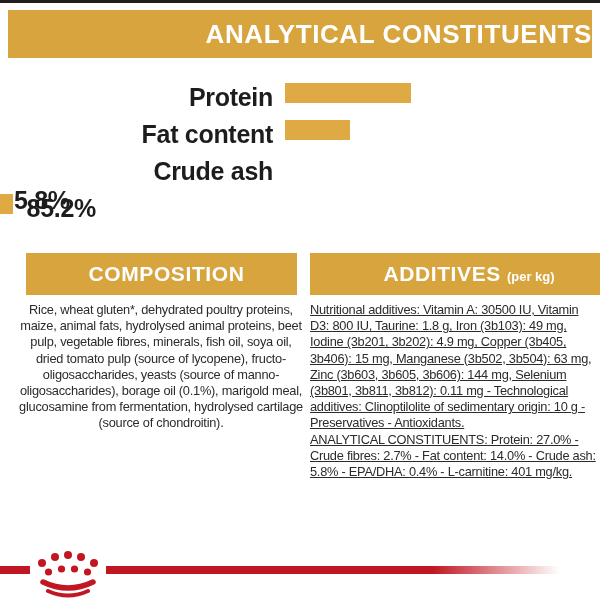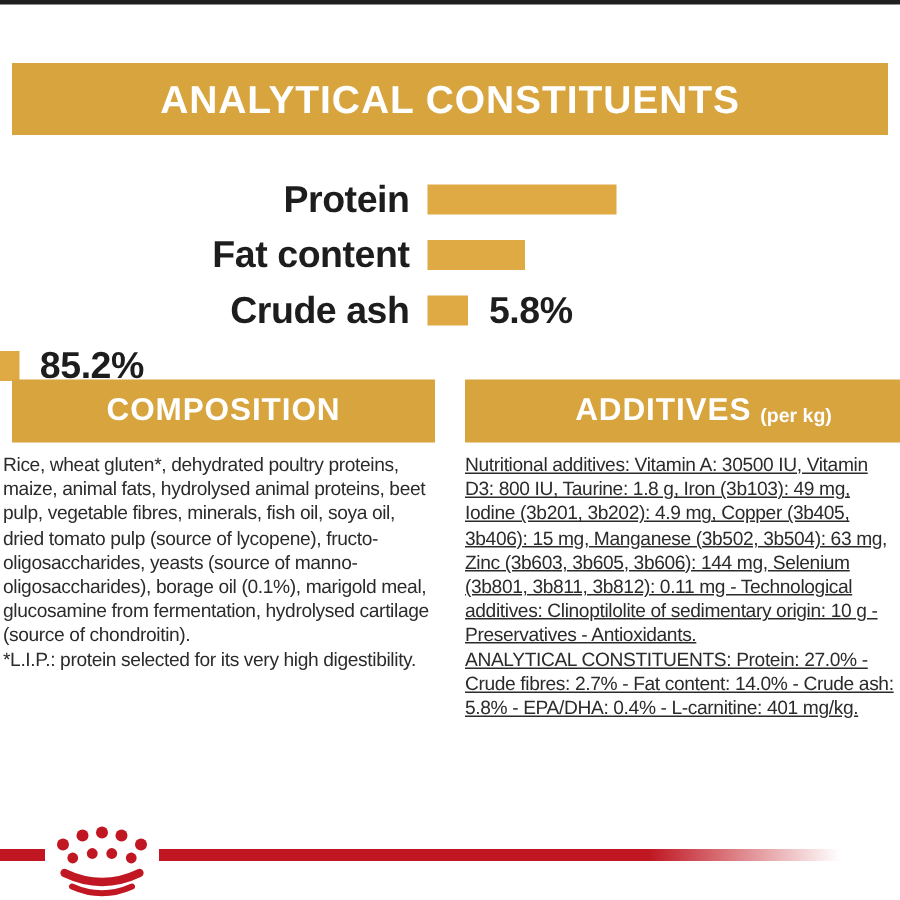--- a/index.html
+++ b/index.html
@@ -3,52 +3,52 @@
 <meta charset="utf-8">
 <style>
   html,body{margin:0;padding:0;background:#fff;}
   .canvas{
     position:relative;width:600px;height:600px;background:#ffffff;
     font-family:"Liberation Sans", sans-serif;overflow:hidden;
   }
   .top-strip{position:absolute;left:0;top:0;width:600px;height:3px;background:#1f1f1f;}
   .title-banner{
     position:absolute;left:8px;top:10px;width:584px;height:48px;background:#d7a43e;
-    display:flex;align-items:center;justify-content:center;margin-top:32px;
+    display:flex;align-items:center;justify-content:flex-end;
   }
   .title-banner span{
     color:#ffffff;font-weight:bold;font-size:26px;letter-spacing:.6px;
   }
   
   .chart{position:absolute;left:0;top:83px;width:600px;}
-  .chart-row{position:absolute;left:0;height:28px;display:flex;align-items:center;margin-top:36px;}
+  .chart-row{position:absolute;left:0;height:28px;display:flex;align-items:flex-start;}
   .chart-row .lbl{
     width:285px;text-align:right;padding-right:12px;box-sizing:border-box;
     font-weight:bold;font-size:25px;color:#1d1d1d;letter-spacing:-0.3px;white-space:nowrap;
   }
   .chart-row .bar{height:20px;background:#dfa944;}
   .chart-row .val{
     margin-left:14px;font-weight:bold;font-size:25px;color:#1d1d1d;letter-spacing:-0.3px;
   }
   
   .section-banner{
     position:absolute;top:253px;height:42px;background:#d7a43e;
     display:flex;align-items:center;justify-content:center;color:#fff;font-weight:bold;
   }
   .section-banner .big{font-size:21px;letter-spacing:.6px;}
   .section-banner .small{font-size:13px;margin-left:6px;position:relative;top:2px;}
-  .banner-left{left:8px;width:282px;}
+  .banner-left{left:26px;width:261px;padding-left:10px;}
   .banner-right{left:310px;width:318px;}
   
   .col{
     position:absolute;top:302px;width:286px;color:#2b2b2b;
     font-size:12.8px;line-height:16.2px;letter-spacing:-0.25px;
   }
   .col p{margin:0;}
-  .col-left{left:2px;}
+  .col-left{left:18px;text-align:center;}
   .col-right{left:310px;text-decoration:underline;}
   
   .footer-dash{position:absolute;left:0;top:566px;width:30px;height:8px;background:#c01722;}
   .footer-line{
     position:absolute;left:106px;top:566px;width:454px;height:8px;
     background:linear-gradient(to right,#c01722 0%,#c01722 72%,rgba(192,23,34,0) 100%);
   }
   .crown{position:absolute;left:36px;top:549px;width:64px;height:50px;color:#c01722;}
 </style>
 </head>
@@ -64,21 +64,21 @@
 
   <div class="chart">
     <div class="chart-row" style="top:0px;">
       <div class="lbl">Protein</div>
       <div class="bar" style="width: 125.55px; background: rgb(223, 169, 68);"></div>
     </div>
     <div class="chart-row" style="top:37px;">
       <div class="lbl">Fat content</div>
       <div class="bar" style="width: 65.1px; background: rgb(223, 169, 68);"></div>
     </div>
-    <div class="chart-row" style="top:74px;">
+    <div class="chart-row" style="top:74px;flex-direction:column;">
       <div class="lbl">Crude ash</div>
       <div class="bar" style="width: 26.97px; background: rgb(223, 169, 68);"></div>
       <div class="val">5.8%</div>
     </div>
     <div class="chart-row" style="top:111px;">
       <div class="bar" style="width: 12.555px; background: rgb(223, 169, 68);"></div>
       <div class="val">85.2%</div>
     </div>
   </div>
 
@@ -86,21 +86,20 @@
     <span class="big">COMPOSITION</span>
   </div>
 
   <div class="section-banner banner-right">
     <span class="big">ADDITIVES</span>
     <span class="small">(per kg)</span>
   </div>
 
   <div class="col col-left">
     <p>Rice, wheat gluten*, dehydrated poultry proteins, maize, animal fats, hydrolysed animal proteins, beet pulp, vegetable fibres, minerals, fish oil, soya oil, dried tomato pulp (source of lycopene), fructo-oligosaccharides, yeasts (source of manno-oligosaccharides), borage oil (0.1%), marigold meal, glucosamine from fermentation, hydrolysed cartilage (source of chondroitin).</p>
-    <p>*L.I.P.: protein selected for its very high digestibility.</p>
   </div>
 
   <div class="col col-right">
     <p>Nutritional additives: Vitamin A: 30500 IU, Vitamin D3: 800 IU, Taurine: 1.8 g, Iron (3b103): 49 mg, Iodine (3b201, 3b202): 4.9 mg, Copper (3b405, 3b406): 15 mg, Manganese (3b502, 3b504): 63 mg, Zinc (3b603, 3b605, 3b606): 144 mg, Selenium (3b801, 3b811, 3b812): 0.11 mg - Technological additives: Clinoptilolite of sedimentary origin: 10 g - Preservatives - Antioxidants.</p>
     <p>ANALYTICAL CONSTITUENTS: Protein: 27.0% - Crude fibres: 2.7% - Fat content: 14.0% - Crude ash: 5.8% - EPA/DHA: 0.4% - L-carnitine: 401 mg/kg.</p>
   </div>
 
   <div class="footer-dash"></div>
 
   <svg class="crown" viewBox="0 0 64 50" aria-hidden="true">

